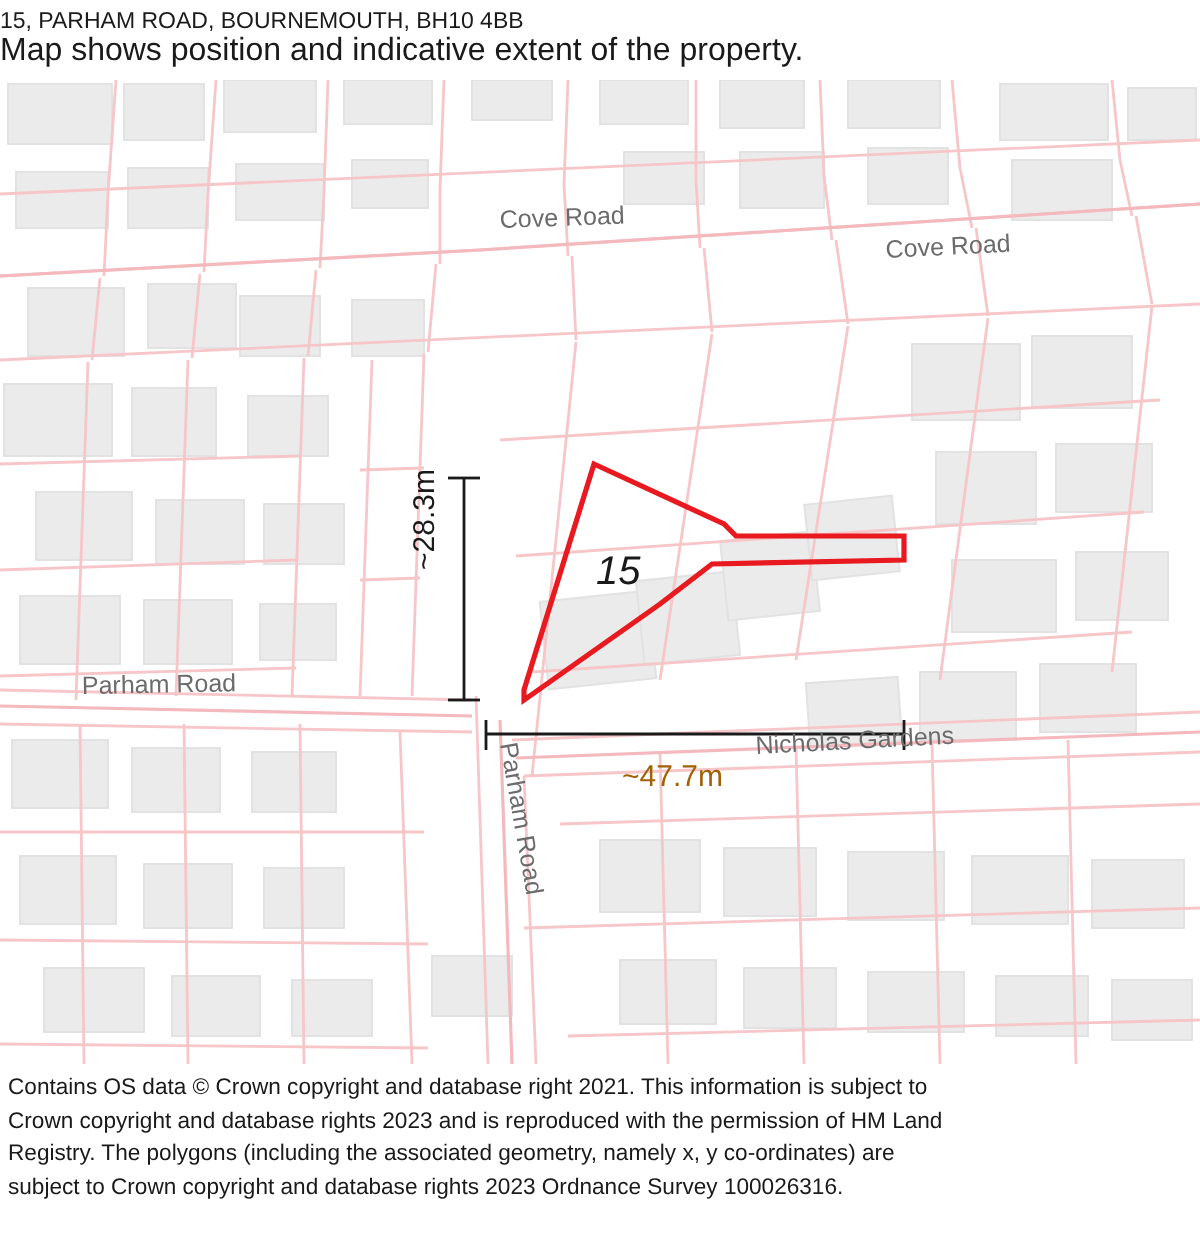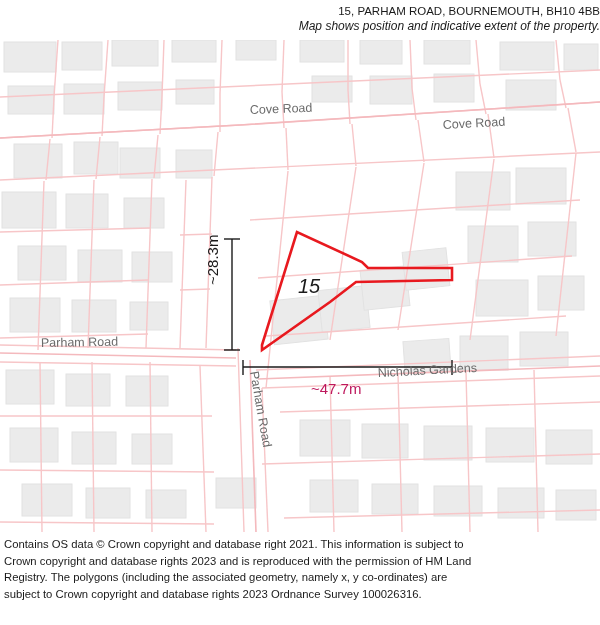--- a/index.html
+++ b/index.html
@@ -18,34 +18,33 @@
     position: relative;
     width: 600px;
     height: 625px;
   }
   .header {
     position: absolute;
     top: 0;
     left: 0;
     width: 600px;
     height: 40px;
-    text-align: right;
+    text-align: left;
     padding-top: 4px;
     box-sizing: border-box;
   }
   .title {
     font-size: 11.5px;
     line-height: 15px;
     color: #1a1a1a;
   }
   .subtitle {
-    font-size: 12px;
+    font-size: 16px;
     line-height: 14px;
     color: #1a1a1a;
-    font-style: italic;
   }
   .map {
     position: absolute;
     top: 40px;
     left: 0;
     width: 600px;
     height: 492px;
     background: #ffffff;
     overflow: hidden;
   }
@@ -87,21 +86,21 @@
     color: #1a1a1a;
     transform: rotate(-90deg);
     transform-origin: left top;
     white-space: nowrap;
   }
   .dim-horizontal {
     position: absolute;
     left: 311px;
     top: 340px;
     font-size: 15px;
-    color: #be185d;
+    color: #a16207;
     white-space: nowrap;
   }
   .road-label {
     position: absolute;
     font-size: 12.5px;
     fill: #6b6b6b;
     color: #6b6b6b;
     white-space: nowrap;
   }
 </style>

